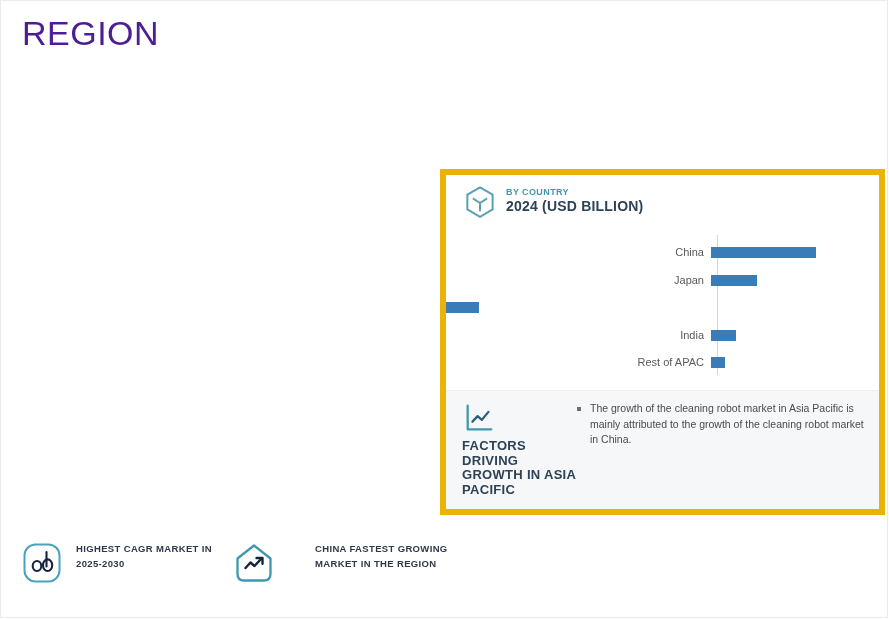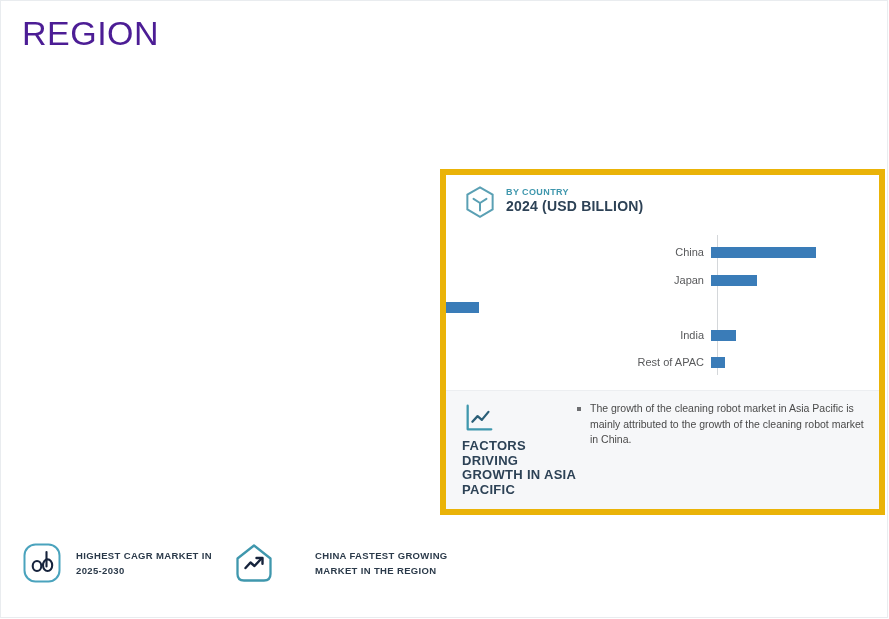--- a/index.html
+++ b/index.html
@@ -185,21 +185,20 @@
     top: 5.5px;
     width: 4px;
     height: 4px;
     background: #6d6e71;
   }
 
   
   .badge {
     position: absolute;
     display: flex;
-    align-items: center;
   }
   .badge-1 { left: 20px; top: 541px; }
   .badge-2 { left: 232px; top: 541px; gap: 27px; }
   .badge-icon {
     width: 44px;
     height: 44px;
     flex: 0 0 44px;
   }
   .badge-text {
     margin-left: 12px;

